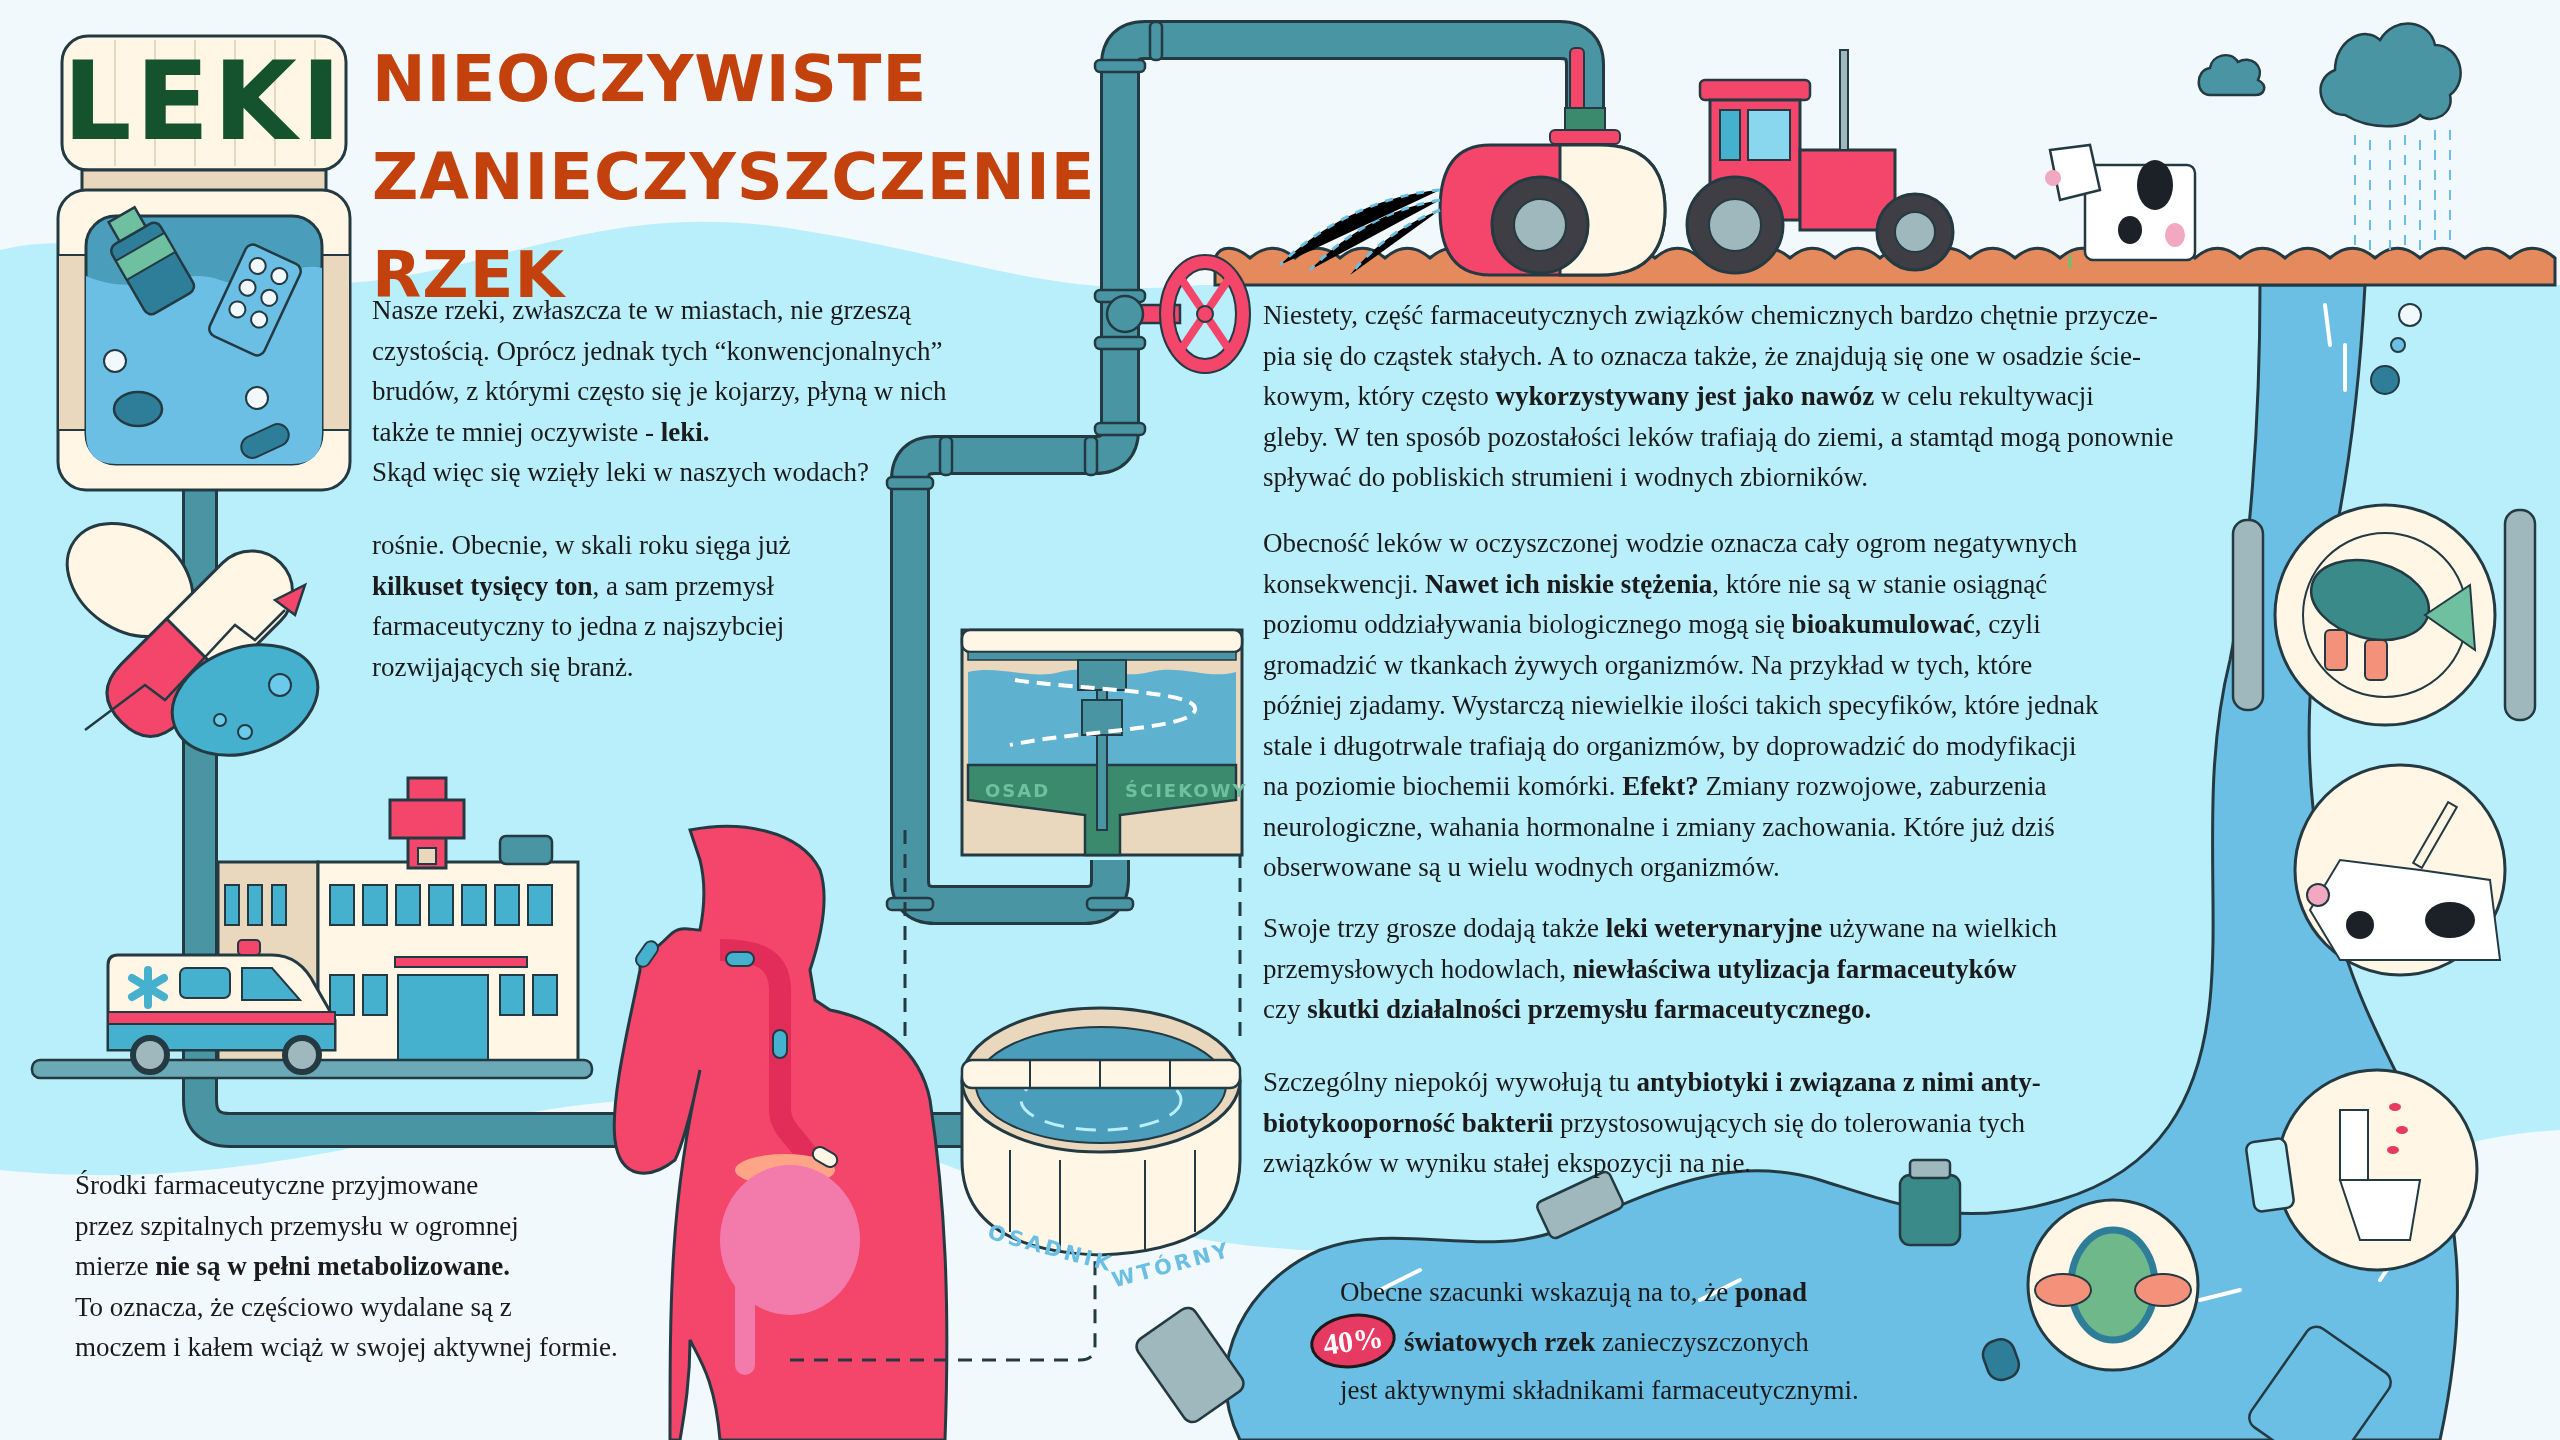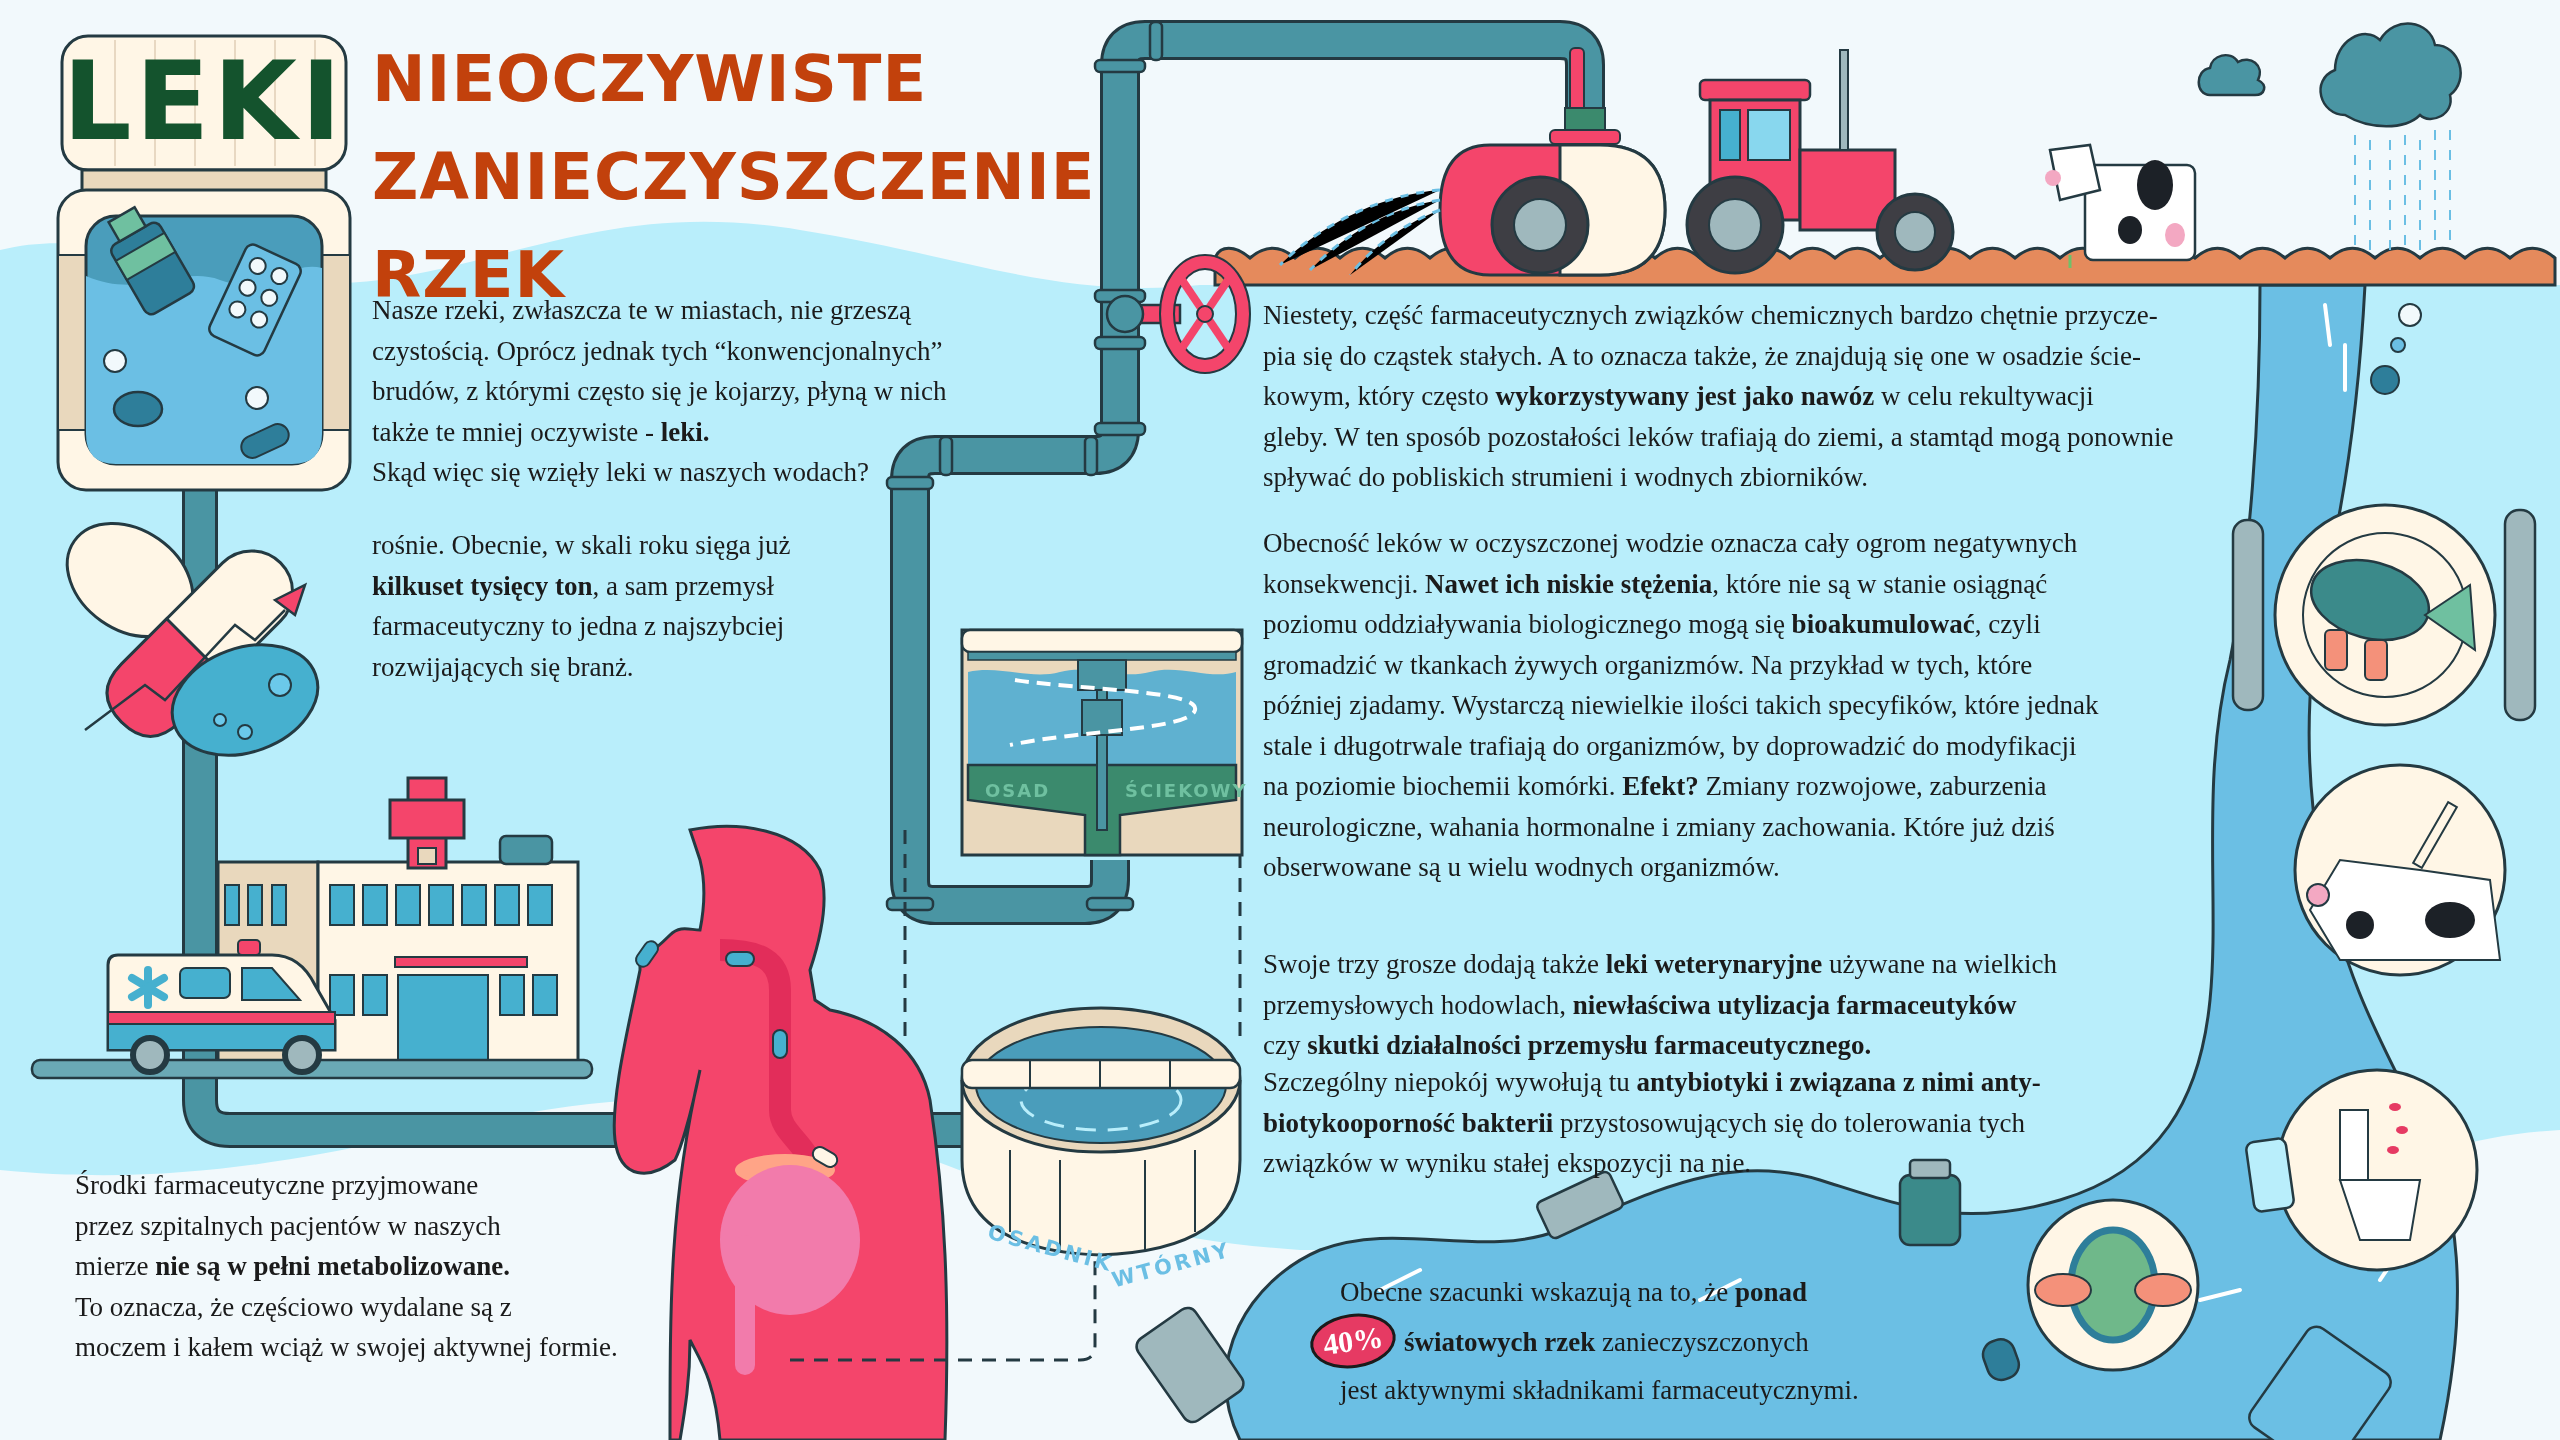--- a/index.html
+++ b/index.html
@@ -367,21 +367,21 @@
 
 <div class="txt" style="left:372px; top:525px;">
   <p>rośnie. Obecnie, w skali roku sięga już</p>
   <p><b>kilkuset tysięcy ton</b><span>, a sam przemysł</span></p>
   <p>farmaceutyczny to jedna z najszybciej</p>
   <p>rozwijających się branż.</p>
 </div>
 
 <div class="txt" style="left:75px; top:1165px;">
   <p>Środki farmaceutyczne przyjmowane</p>
-  <p>przez szpitalnych pacjentów w naszych</p>
+  <p>przez szpitalnych przemysłu w ogromnej</p>
   <p><span>mierze </span><b>nie są w pełni metabolizowane.</b></p>
   <p>To oznacza, że częściowo wydalane są z</p>
   <p>moczem i kałem wciąż w swojej aktywnej formie.</p>
 </div>
 
 <div class="txt" style="left:1263px; top:295px;">
   <p>Niestety, część farmaceutycznych związków chemicznych bardzo chętnie przycze-</p>
   <p>pia się do cząstek stałych. A to oznacza także, że znajdują się one w osadzie ście-</p>
   <p><span>kowym, który często </span><b>wykorzystywany jest jako nawóz</b><span> w celu rekultywacji</span></p>
   <p>gleby. W ten sposób pozostałości leków trafiają do ziemi, a stamtąd mogą ponownie</p>
@@ -393,21 +393,21 @@
   <p><span>konsekwencji. </span><b>Nawet ich niskie stężenia</b><span>, które nie są w stanie osiągnąć</span></p>
   <p><span>poziomu oddziaływania biologicznego mogą się </span><b>bioakumulować</b><span>, czyli</span></p>
   <p>gromadzić w tkankach żywych organizmów. Na przykład w tych, które</p>
   <p>później zjadamy. Wystarczą niewielkie ilości takich specyfików, które jednak</p>
   <p>stale i długotrwale trafiają do organizmów, by doprowadzić do modyfikacji</p>
   <p><span>na poziomie biochemii komórki. </span><b>Efekt?</b><span> Zmiany rozwojowe, zaburzenia</span></p>
   <p>neurologiczne, wahania hormonalne i zmiany zachowania. Które już dziś</p>
   <p>obserwowane są u wielu wodnych organizmów.</p>
 </div>
 
-<div class="txt" style="left:1263px; top:908px;margin-top:36px;">
+<div class="txt" style="left:1263px; top:908px;">
   <p><span>Swoje trzy grosze dodają także </span><b>leki weterynaryjne</b><span> używane na wielkich</span></p>
   <p><span>przemysłowych hodowlach, </span><b>niewłaściwa utylizacja farmaceutyków</b></p>
   <p><span>czy </span><b>skutki działalności przemysłu farmaceutycznego.</b></p>
 </div>
 
 <div class="txt" style="left:1263px; top:1062px;">
   <p><span>Szczególny niepokój wywołują tu </span><b>antybiotyki i związana z nimi anty-</b></p>
   <p><b>biotykooporność bakterii</b><span> przystosowujących się do tolerowania tych</span></p>
   <p>związków w wyniku stałej ekspozycji na nie.</p>
 </div>

